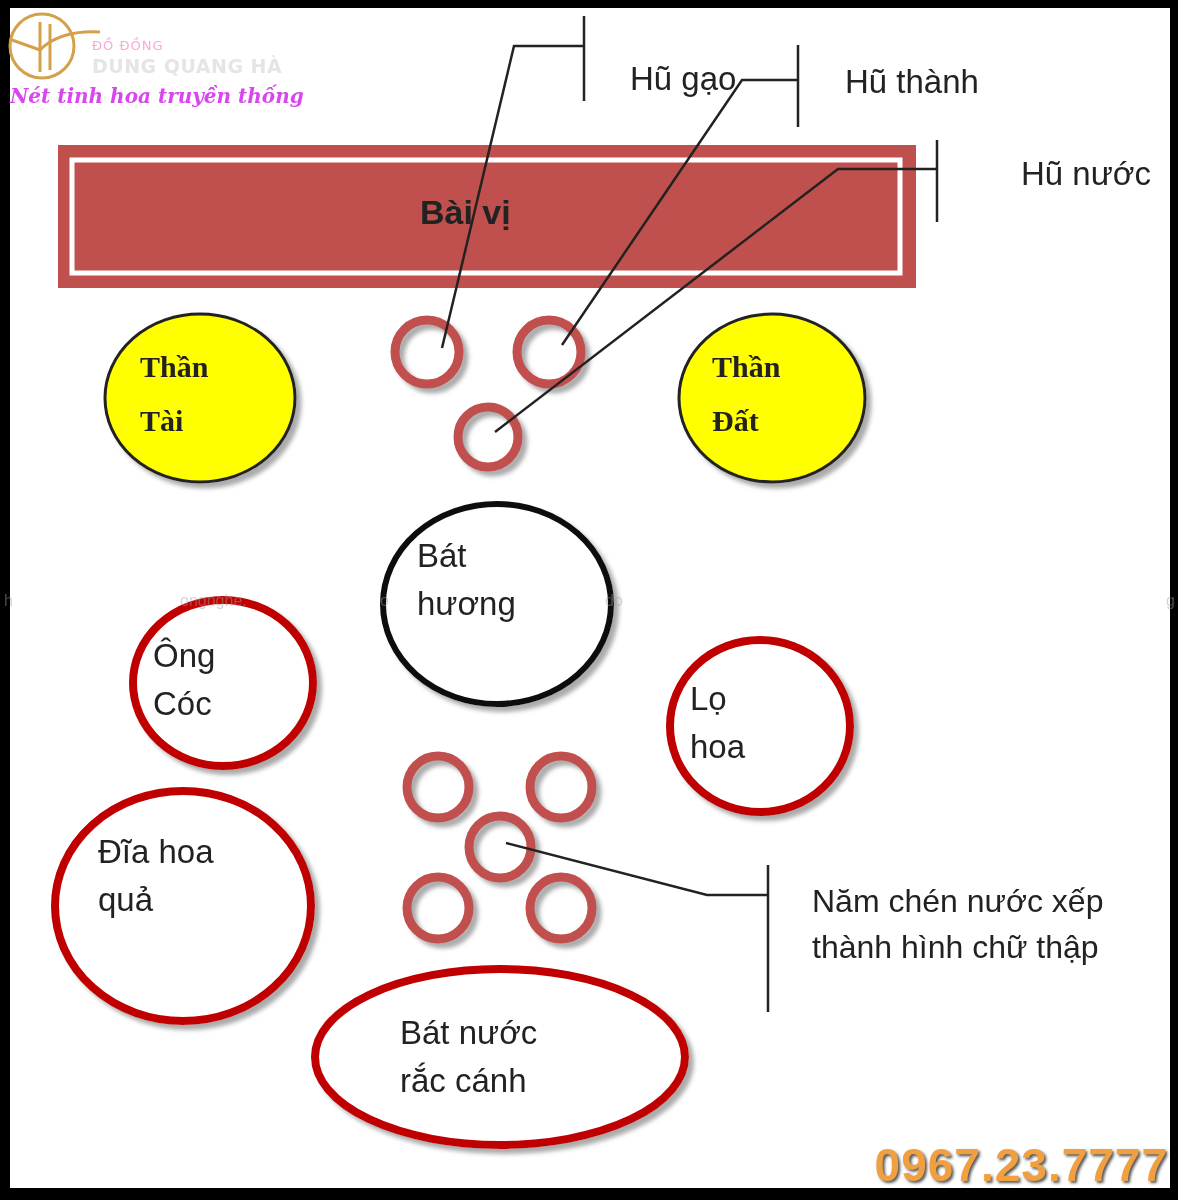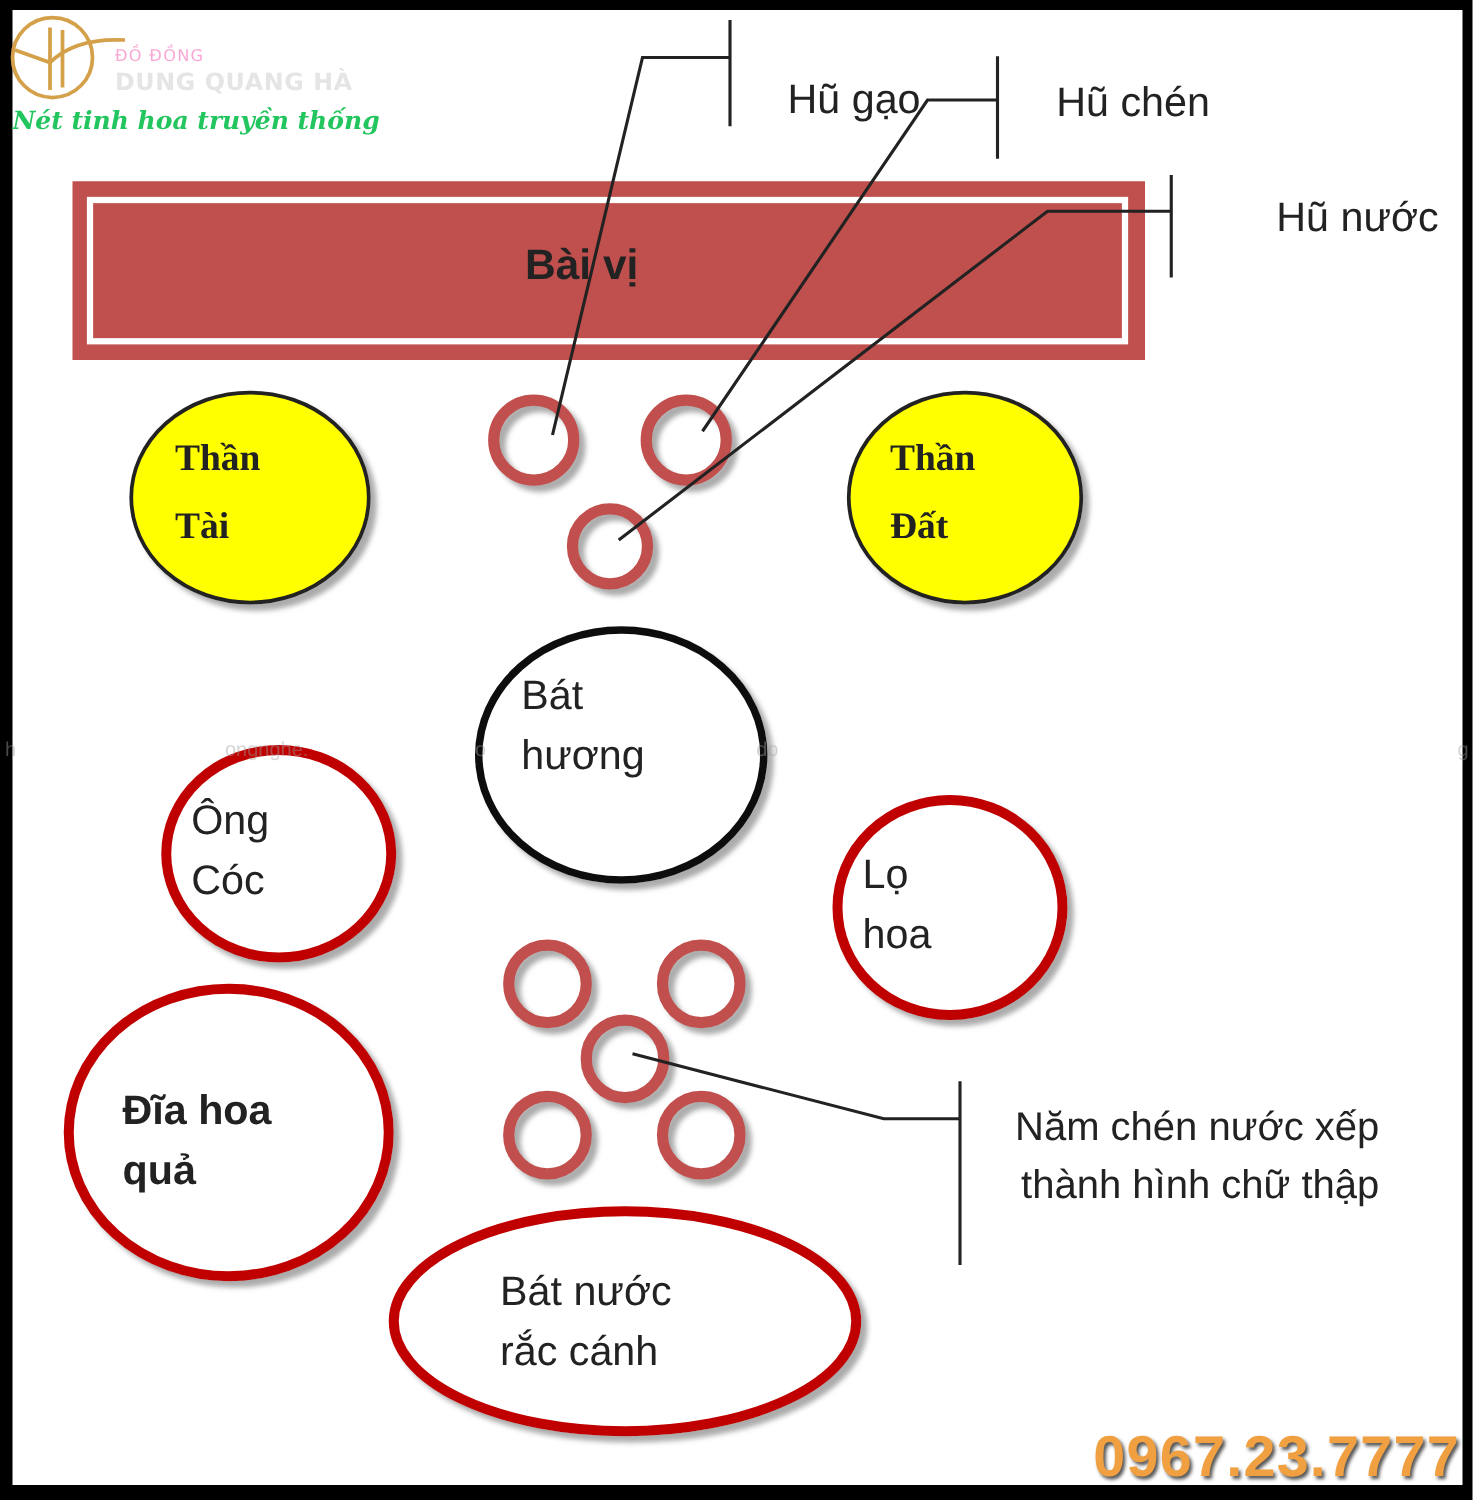--- a/index.html
+++ b/index.html
@@ -1,21 +1,21 @@
 <!DOCTYPE html>
 <html><head>
 <meta charset="utf-8">
 <style>
   html, body { margin: 0; padding: 0; }
   body { width: 1178px; height: 1200px; background: #000; position: relative; overflow: hidden; font-family: "Liberation Sans", sans-serif; }
   .canvas { position: absolute; left: 10px; top: 8px; width: 1160px; height: 1180px; background: #fff; }
   svg.diagram { position: absolute; left: 0; top: 0; width: 1178px; height: 1200px; }
   .brand-small { position: absolute; left: 92px; top: 38px; font-size: 13px; color: #f9a8d4; letter-spacing: 1px; font-family: "DejaVu Sans", sans-serif; }
   .brand-big { position: absolute; left: 92px; top: 55px; font-size: 19px; color: #e5e5e5; font-weight: bold; letter-spacing: 0.5px; font-family: "DejaVu Sans", sans-serif; }
-  .slogan { position: absolute; left: 10px; top: 84px; font-size: 20px; color: #22c55e; font-weight: bold; font-style: italic; font-family: "DejaVu Serif", serif; }
+  .slogan { position: absolute; left: 10px; top: 84px; font-size: 20px; color: #d946ef; font-weight: bold; font-style: italic; font-family: "DejaVu Serif", serif; }
   .label { position: absolute; color: #222; font-size: 33px; font-family: "Liberation Sans", sans-serif; line-height: 1.45; text-align: left; }
   .label.serif { font-family: "Liberation Serif", serif; font-weight: bold; font-size: 30px; line-height: 1.8; }
   .label.left { text-align: left; }
   .phone { position: absolute; right: 10px; bottom: 8px; font-size: 46px; font-weight: bold; color: #f0a040; font-family: "Liberation Sans", sans-serif; text-shadow: 2px 2px 3px #555; letter-spacing: 1px; }
   .wm { position: absolute; top: 592px; font-size: 16px; color: rgba(160,160,160,0.45); font-family: "Liberation Sans", sans-serif; }
 </style>
 </head>
 <body>
 
 <div class="canvas"></div>
@@ -83,21 +83,21 @@
 
 <span class="wm" style="left:4px">h</span>
 <span class="wm" style="left:180px">ongnghe.</span>
 <span class="wm" style="left:380px">o</span>
 <span class="wm" style="left:605px">do</span>
 <span class="wm" style="left:1166px">g</span>
 
 <div class="label" style="left:420px;top:188px;font-weight:bold;font-size:34px;">Bài vị</div>
 
 <div class="label left" style="left:630px;top:28px;margin-top:27px;">Hũ gạo</div>
-<div class="label left" style="left:845px;top:58px;">Hũ chén</div>
+<div class="label left" style="left:845px;top:58px;">Hũ thành</div>
 <div class="label left" style="left:1021px;top:150px;">Hũ nước</div>
 
 <div class="label serif" style="left:140px;top:340px;width:120px;">
   <div>Thần</div>
   <div>Tài</div>
 </div>
 <div class="label serif" style="left:712px;top:340px;width:120px;">
   <div>Thần</div>
   <div>Đất</div>
 </div>
@@ -110,26 +110,26 @@
 <div class="label" style="left:153px;top:632px;width:140px;">
   <div>Ông</div>
   <div>Cóc</div>
 </div>
 
 <div class="label" style="left:690px;top:675px;width:140px;">
   <div>Lọ</div>
   <div>hoa</div>
 </div>
 
-<div class="label" style="left:98px;top:864px;width:170px;font-weight:bold;">
+<div class="label" style="left:98px;top:828px;width:170px;">
   <div>Đĩa hoa</div>
   <div>quả</div>
 </div>
 
-<div class="label left" style="left:812px;top:878px;font-size:32px;text-align:right;">
+<div class="label left" style="left:812px;top:878px;font-size:32px;">
   <div>Năm chén nước xếp</div>
   <div>thành hình chữ thập</div>
 </div>
 
 <div class="label" style="left:400px;top:1009px;width:200px;">
   <div>Bát nước</div>
   <div>rắc cánh</div>
 </div>
 
 <div class="phone">0967.23.7777</div>

